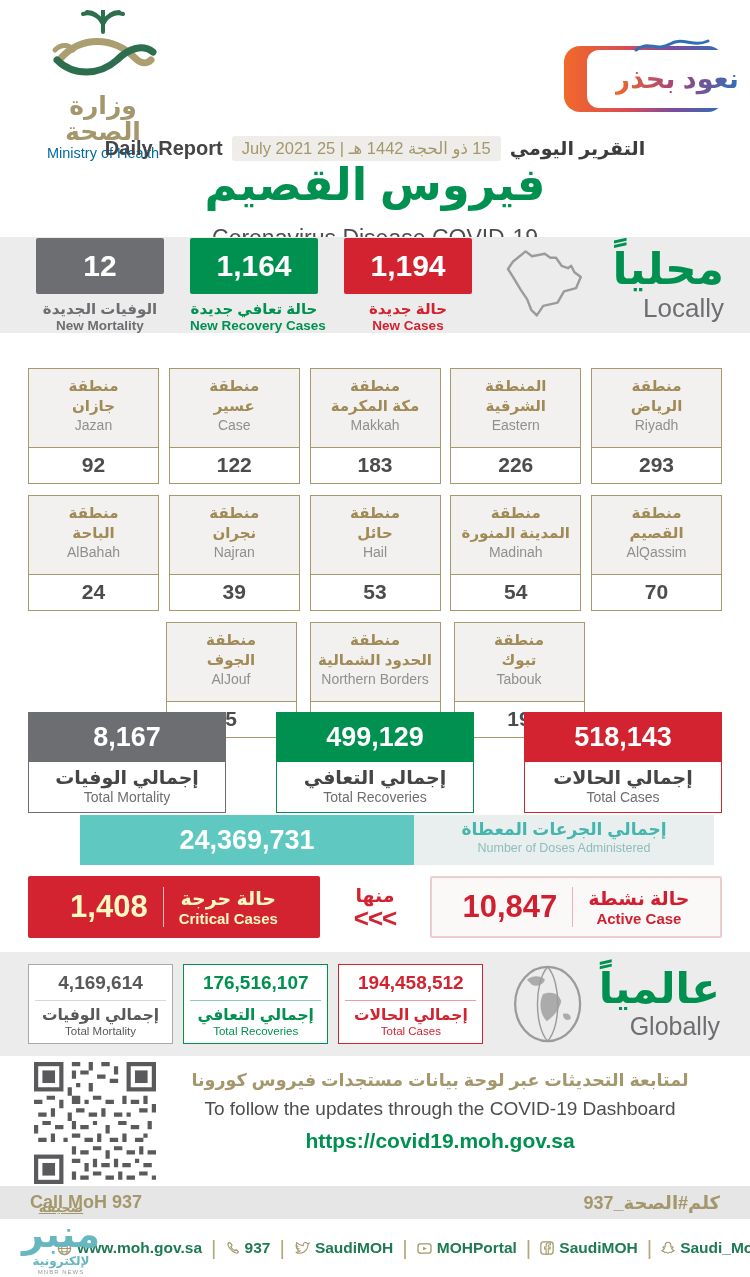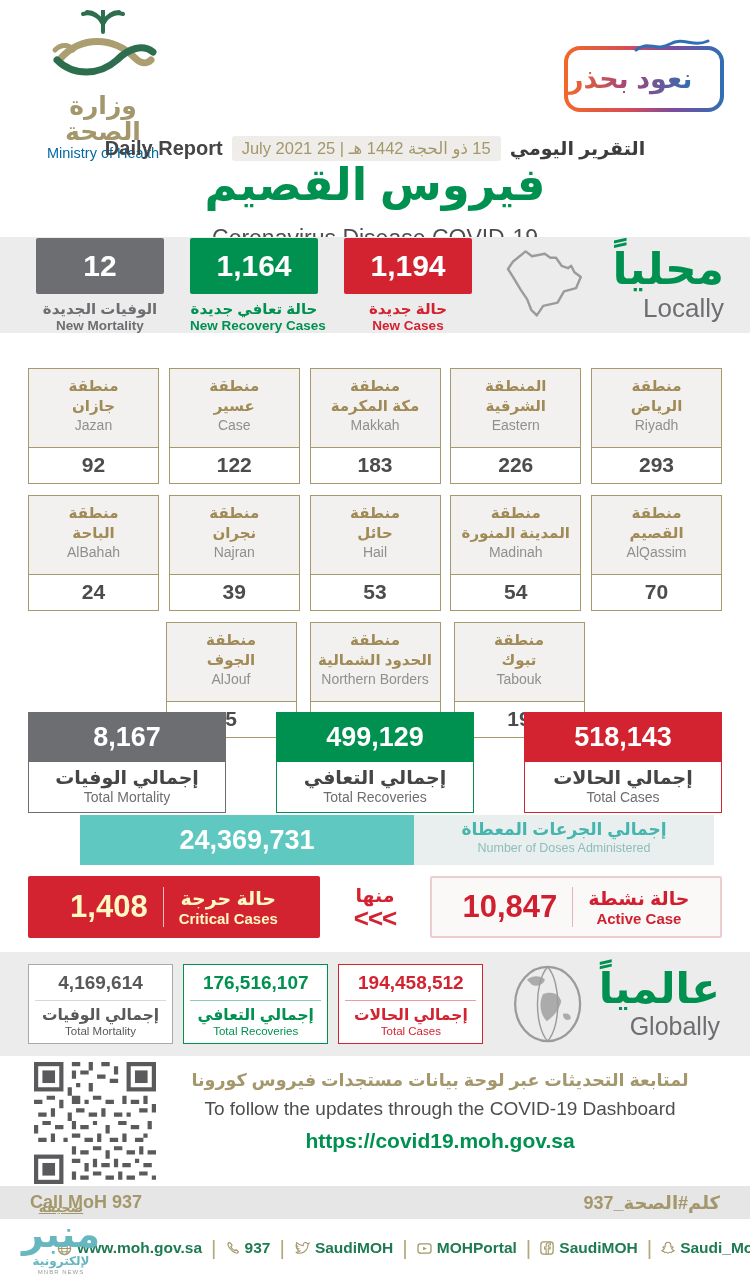--- a/index.html
+++ b/index.html
@@ -7,21 +7,21 @@
         font-family:"Liberation Sans","DejaVu Sans",sans-serif;color:#4d4d4f;}
 
   
   .logo{position:absolute;left:28px;top:10px;width:150px;text-align:center;}
   .logo-ar{color:#a3976b;font-size:25px;font-weight:bold;line-height:1.05;}
   .logo-en{color:#0369a1;font-size:14.5px;margin-top:0;}
   .badge{position:absolute;right:26px;top:46px;width:160px;height:66px;border-radius:16px;
          background:linear-gradient(90deg,#f2692a,#d84b55 40%,#7d4b9e 68%,#2f6fb6);
          padding:4px;box-sizing:border-box;}
   .badge-inner{width:100%;height:100%;background:#fff;border-radius:12px;
-               display:flex;align-items:center;justify-content:flex-start;}
+               display:flex;align-items:center;justify-content:flex-end;margin-left:19px;}
   .badge-text{font-size:27px;font-weight:bold;
               background:linear-gradient(90deg,#f2692a,#a0447e 50%,#2f6fb6);
               -webkit-background-clip:text;background-clip:text;color:transparent;}
   .badge-squiggle{position:absolute;top:-8px;right:14px;}
 
   .daterow{position:absolute;top:136px;left:0;width:750px;display:flex;
            justify-content:center;align-items:center;gap:9px;}
   .dr-en{font-size:20px;font-weight:bold;color:#454547;}
   .dr-pill{background:#efedea;color:#a3976b;font-size:16.5px;padding:3px 10px;border-radius:3px;}
   .dr-ar{font-size:19px;font-weight:bold;color:#3c3c3e;}

